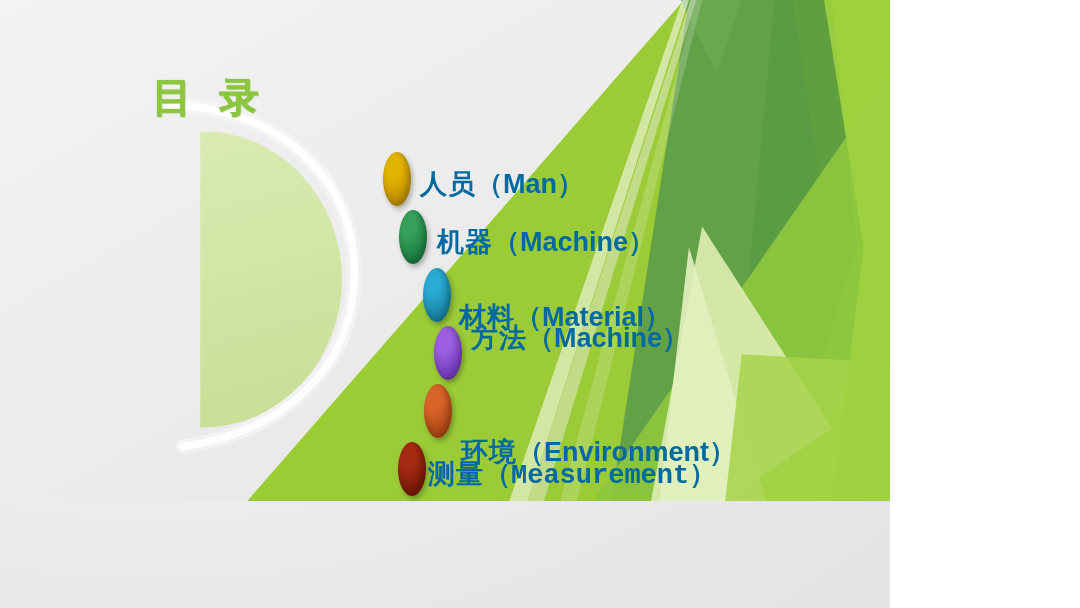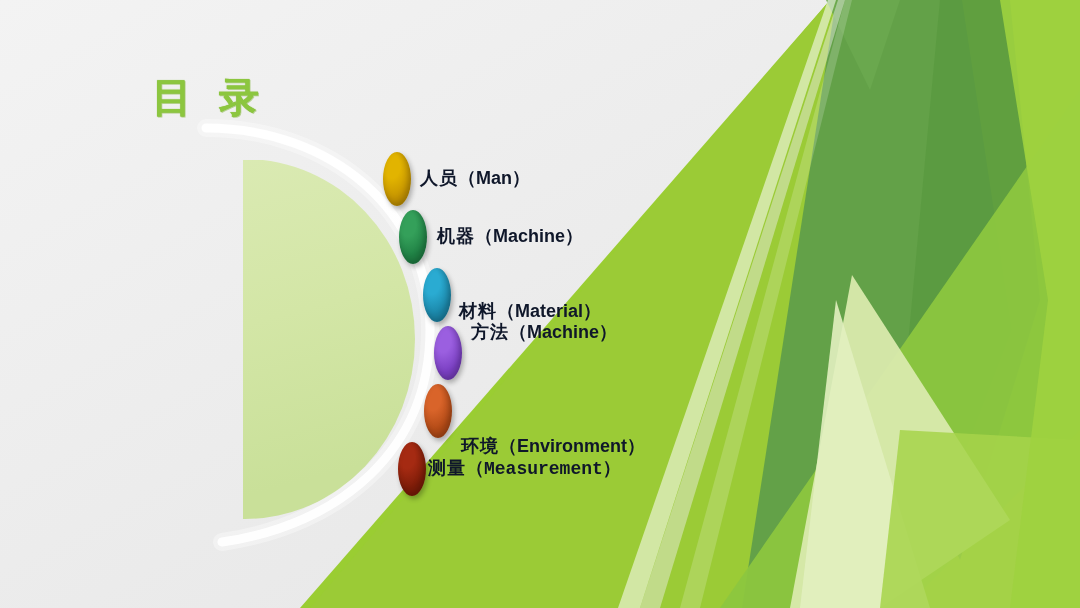--- a/index.html
+++ b/index.html
@@ -2,21 +2,21 @@
 <html><head>
 <meta charset="utf-8">
 <style>
   html, body {
     margin: 0;
     padding: 0;
     background: #ffffff;
   }
   #slide {
     position: relative;
-    width: 1080px;
+    width: 890px;
     height: 608px;
     overflow: hidden;
     background: #ececec;
     font-family: "Liberation Sans", "DejaVu Sans", sans-serif;
   }
   
   #bg-base {
     position: absolute;
     inset: 0;
     background: radial-gradient(ellipse 120% 110% at 18% 30%, #f2f2f2 0%, #ededed 42%, #e6e6e6 75%, #e2e2e2 100%);
@@ -48,23 +48,23 @@
   .row {
     position: absolute;
     white-space: nowrap;
   }
   .bullet {
     position: absolute;
     border-radius: 50%;
   }
   .row-label {
     position: absolute;
-    font-size: 18px;
+    font-size: 27px;
     font-weight: bold;
-    color: #0f172a;
+    color: #0369a1;
     white-space: nowrap;
     letter-spacing: 0px;
   }
   .row-label .cn { letter-spacing: 1px; }
 </style>
 </head>
 <body>
 
 <div id="slide">
 

